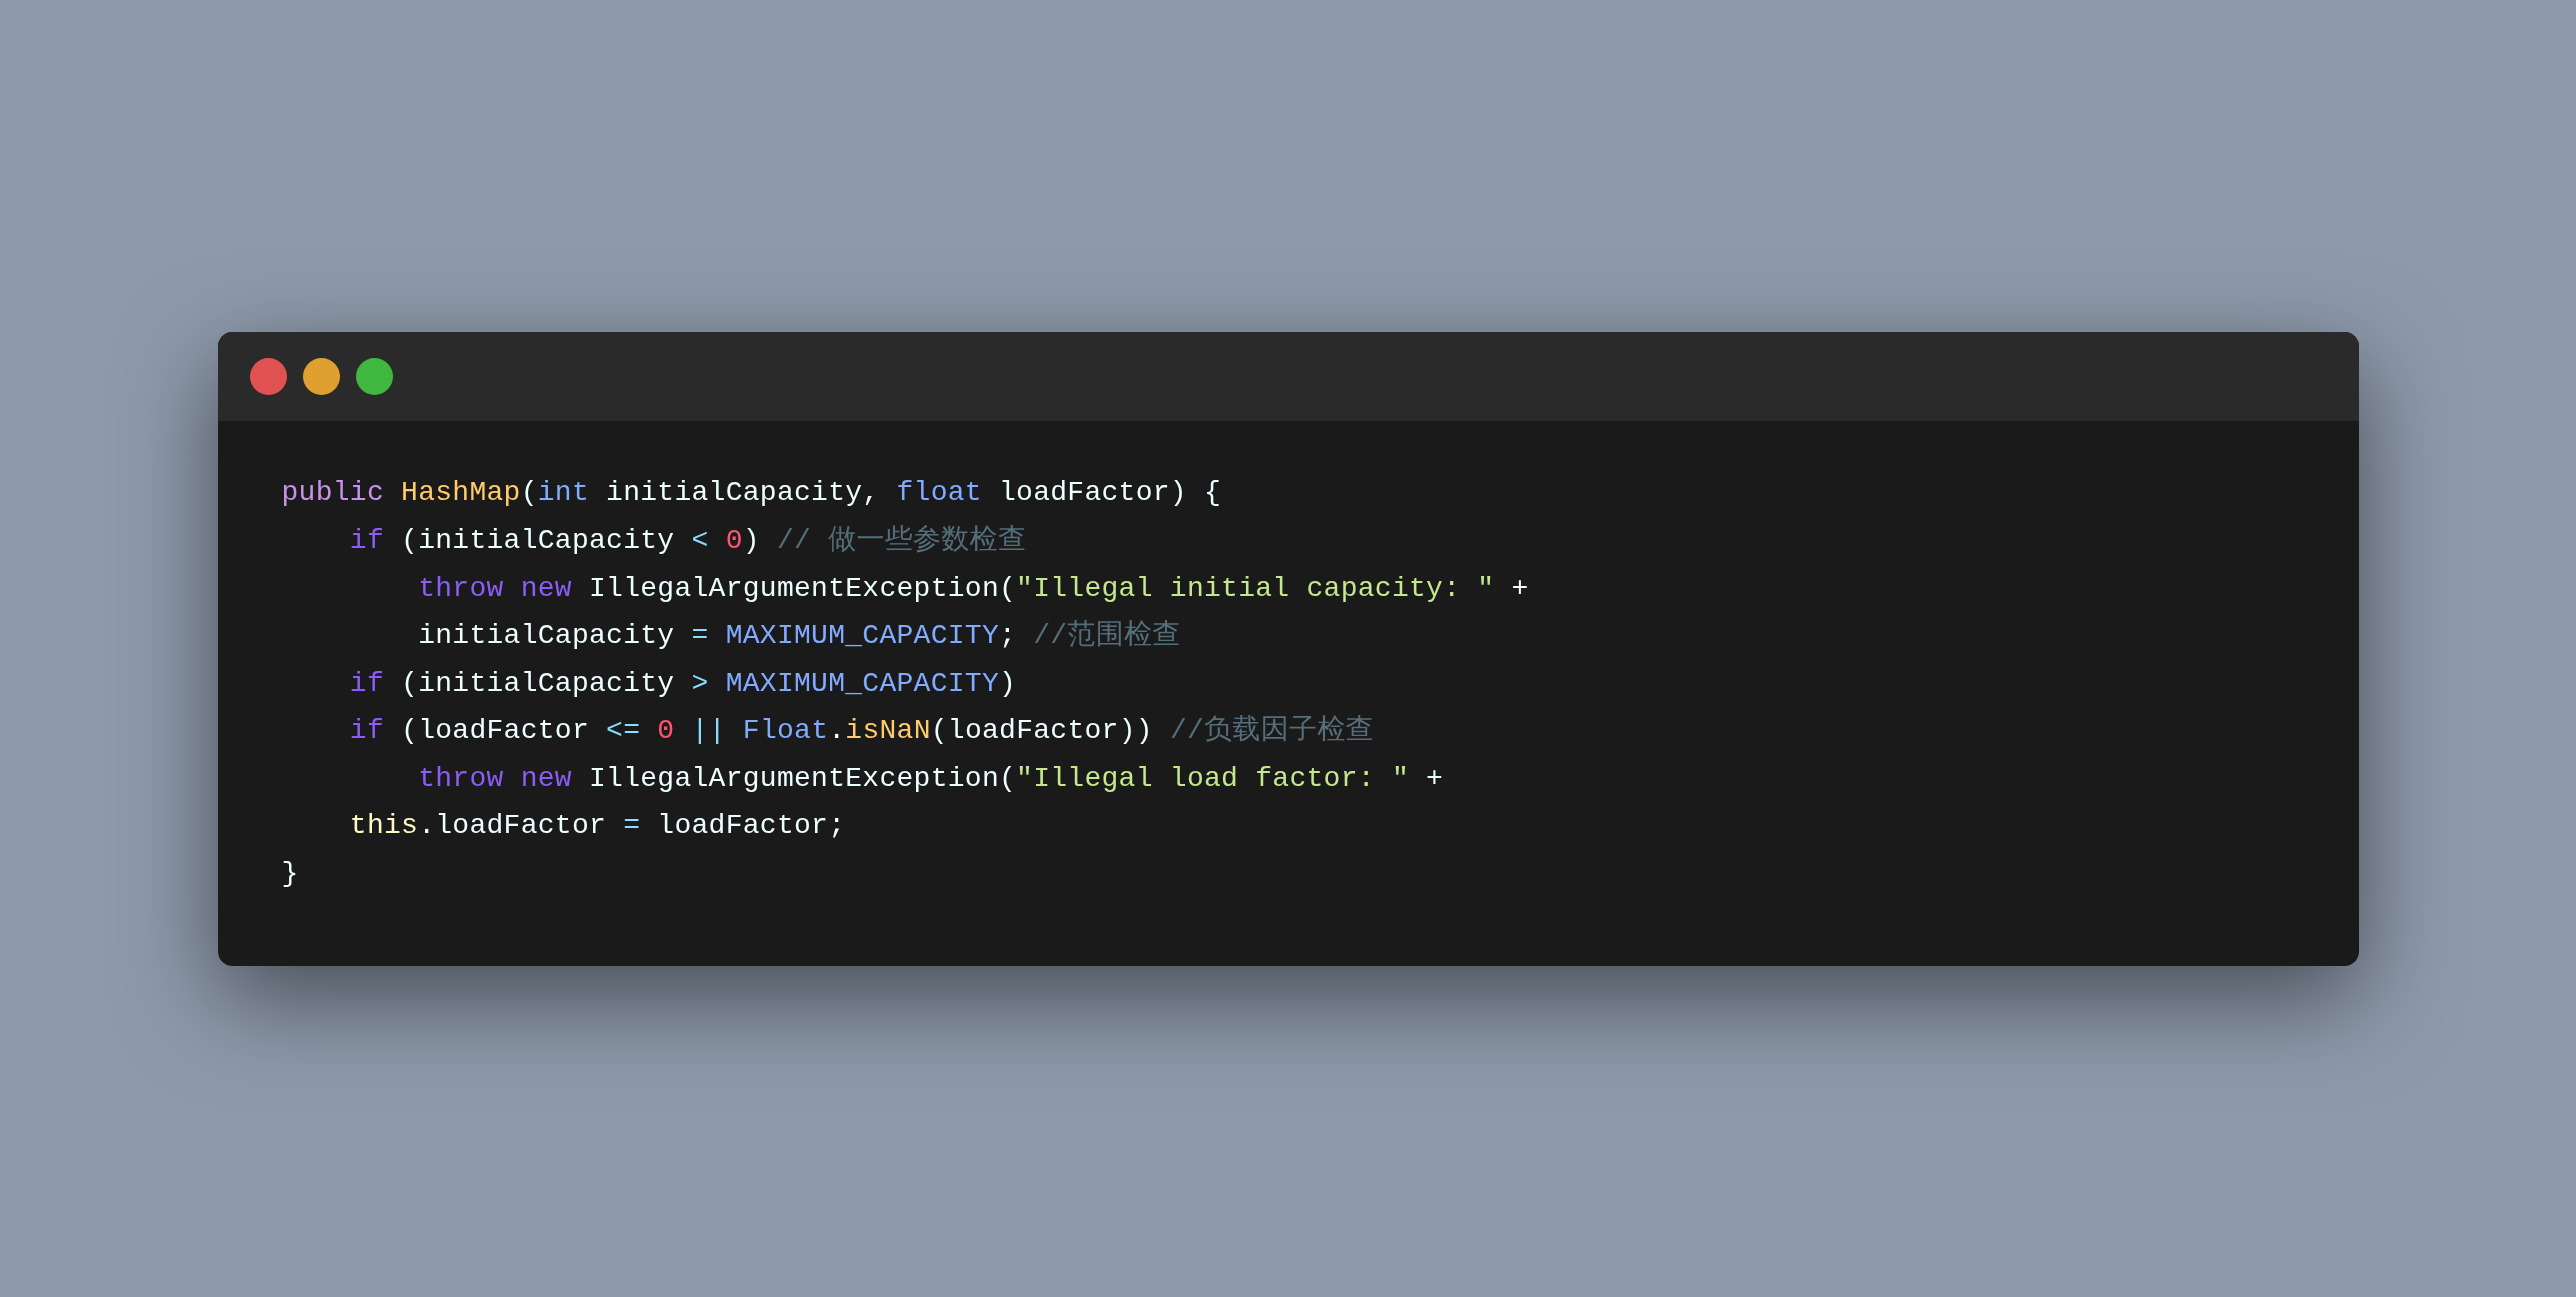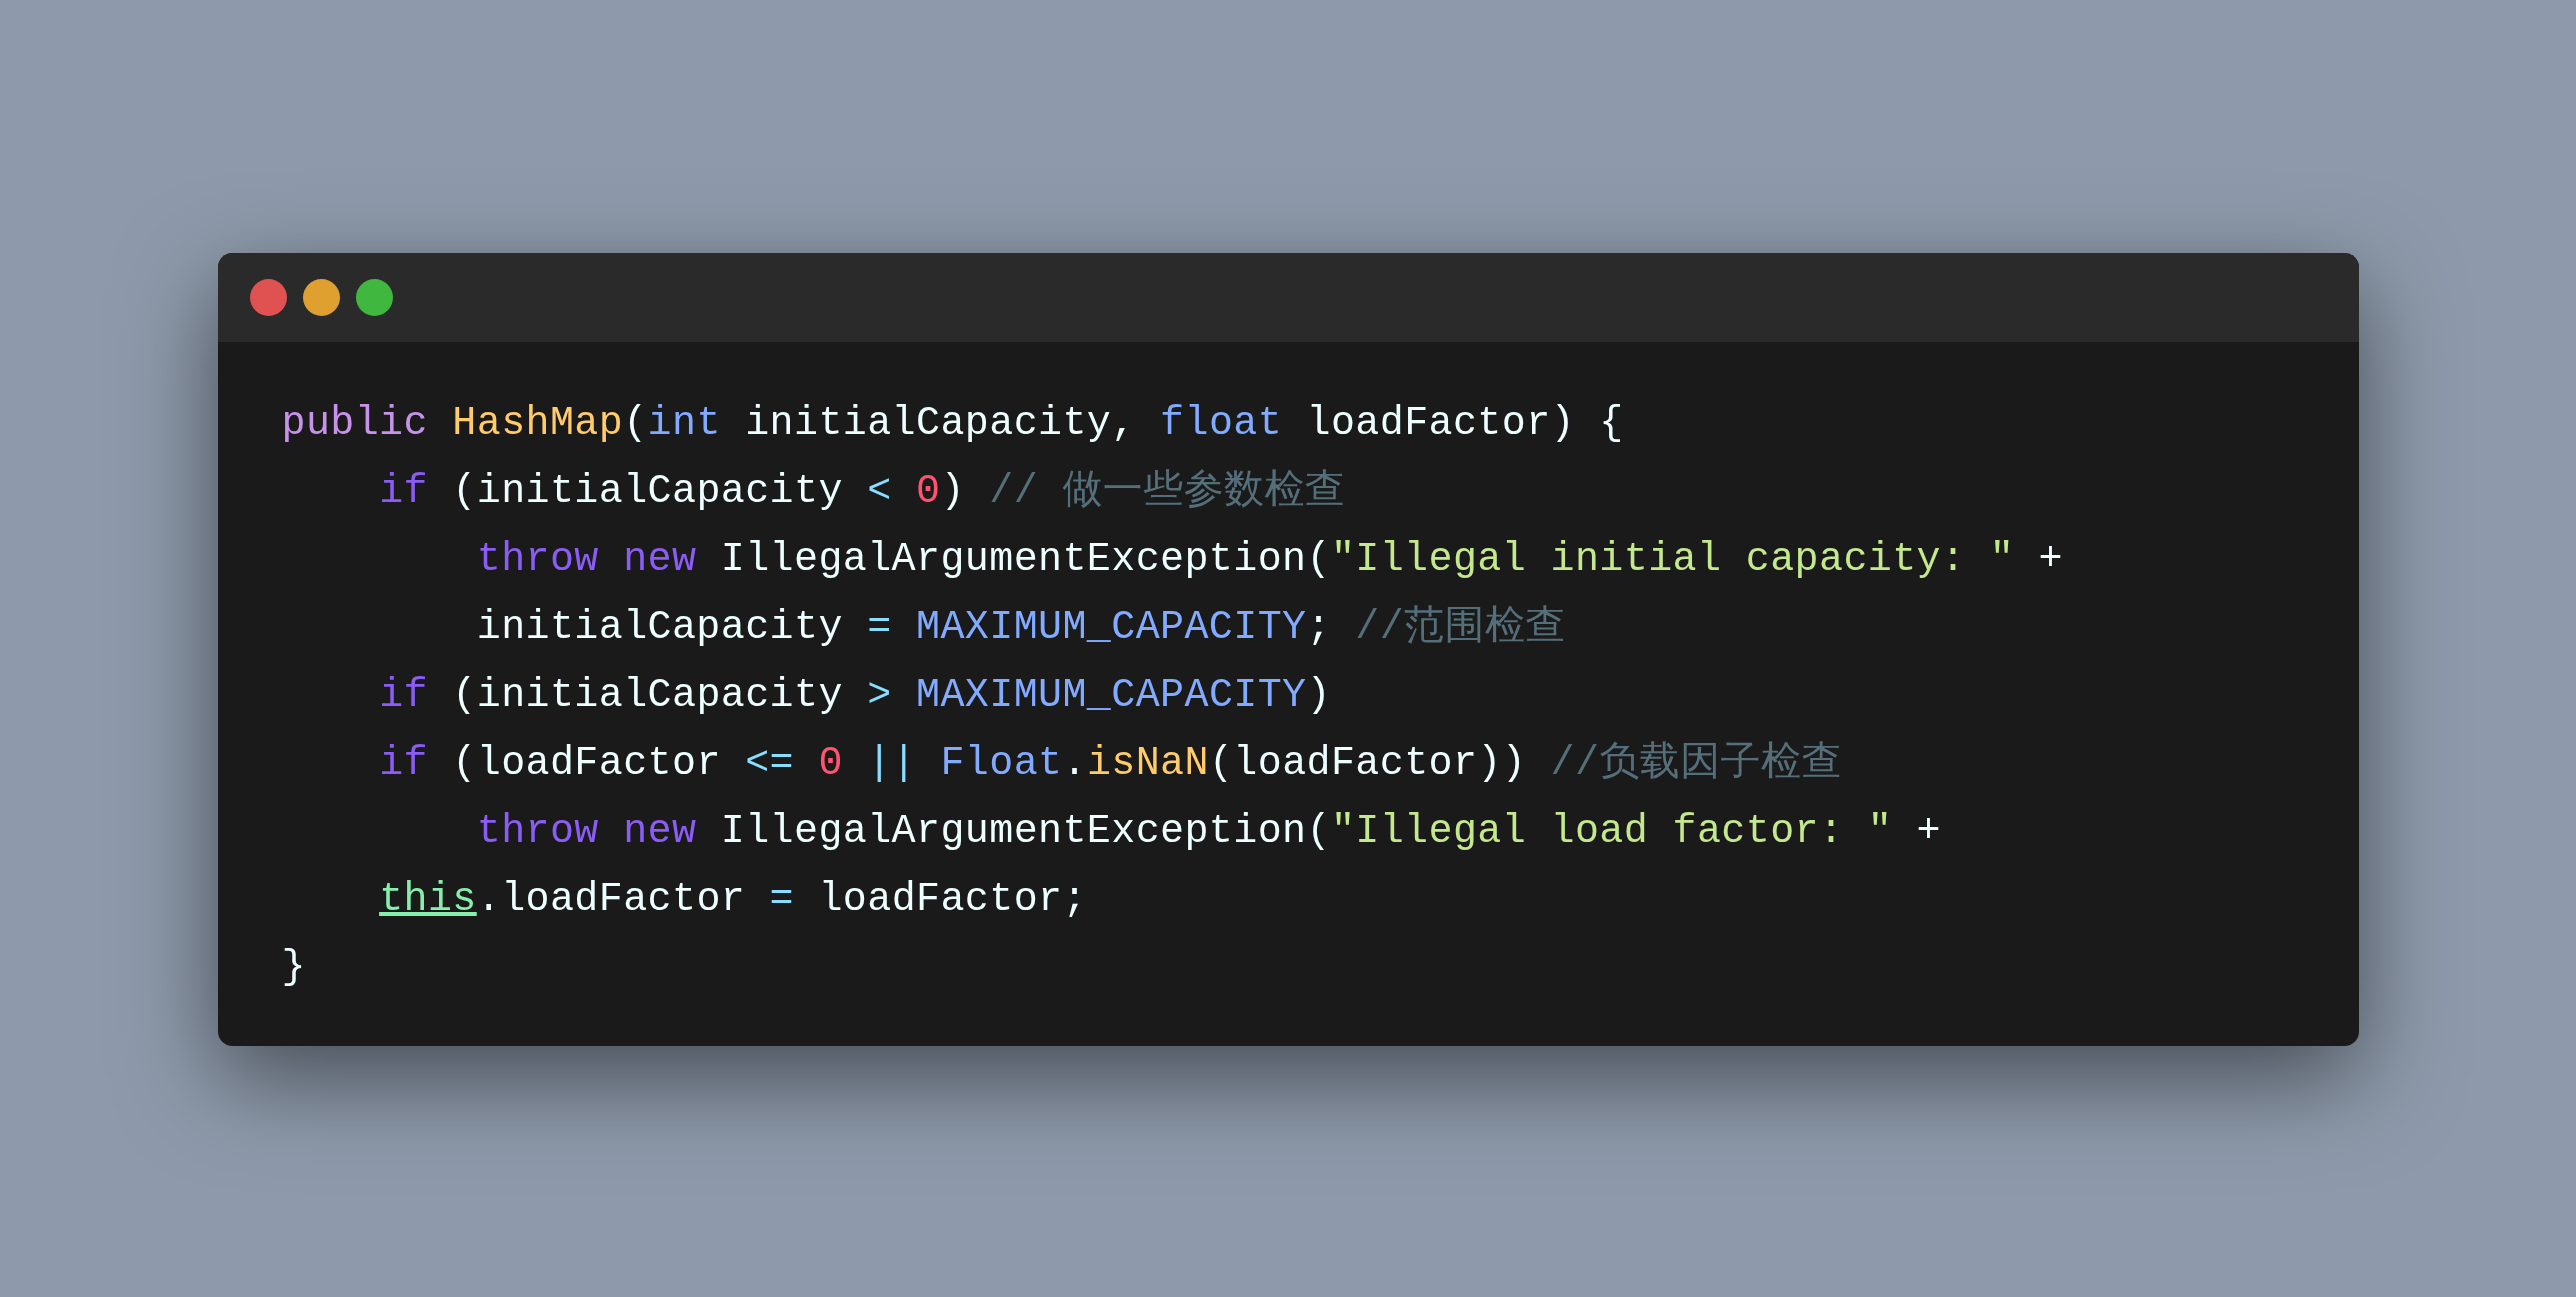--- a/index.html
+++ b/index.html
@@ -39,43 +39,43 @@
       height: 37px;
       border-radius: 50%;
       display: inline-block;
     }
 
     .close-btn { background: #e05252; }
     .minimize-btn { background: #e0a030; }
     .maximize-btn { background: #40b840; }
 
     .code-area {
-      padding: 48px 64px 44px 64px;
-      font-size: 40px;
+      padding: 48px 64px 68px 64px;
+      font-size: 28px;
       line-height: 1.7;
       letter-spacing: 0.01em;
     }
 
     .line {
       display: block;
       white-space: pre;
     }
 
     
     .kw-public { color: #c792ea; }       
     .kw-blue { color: #82aaff; }         
     .kw-orange { color: #ffcb6b; }       
     .kw-white { color: #eeffff; }        
     .kw-red { color: #ff5370; }          
     .kw-throw { color: #8b5cf6; }        
     .kw-green { color: #c3e88d; }        
     .kw-const { color: #82aaff; }        
     .kw-comment { color: #546e7a; text-align: right; }      
     .kw-teal { color: #89ddff; }       
-    .kw-this { color: #86efac; text-decoration: underline; }         
+    .kw-this { color: #fef9c3; }         
   </style>
 </head>
 <body>
 
 <div class="window">
   <div class="title-bar">
     <span class="traffic-light close-btn"></span>
     <span class="traffic-light minimize-btn"></span>
     <span class="traffic-light maximize-btn"></span>
   </div>

